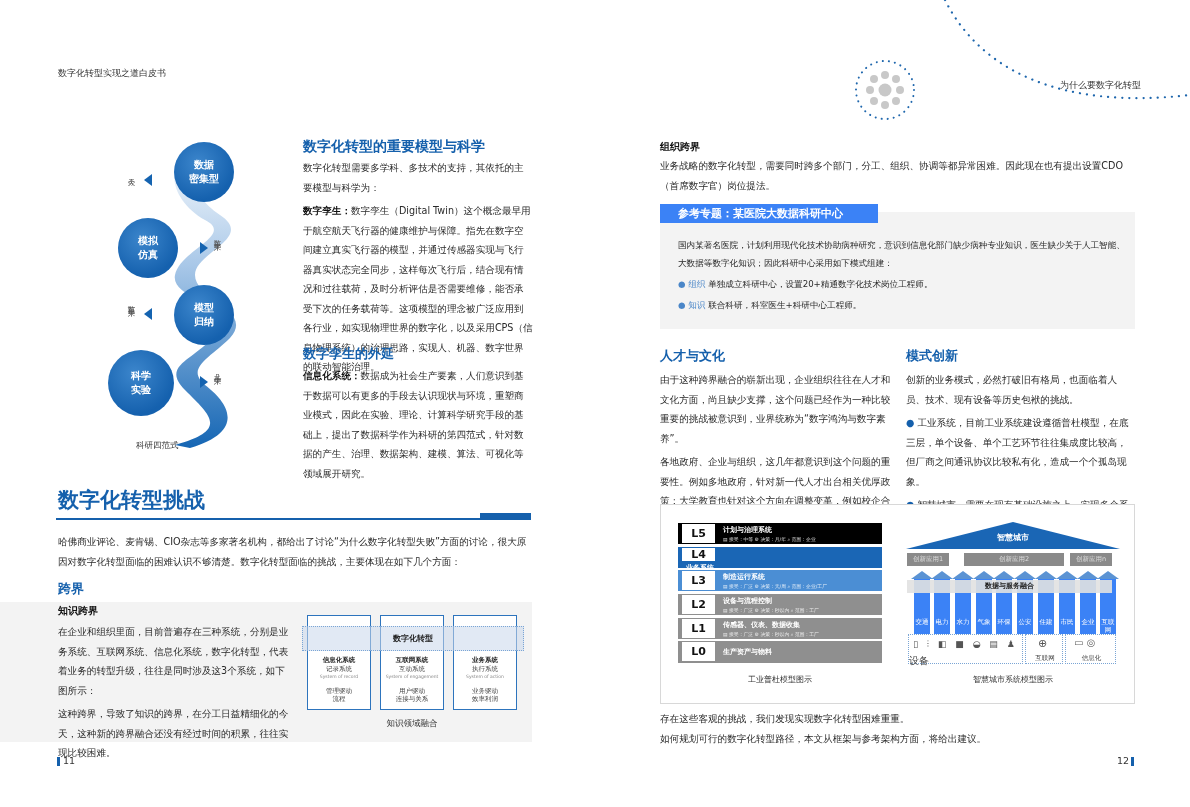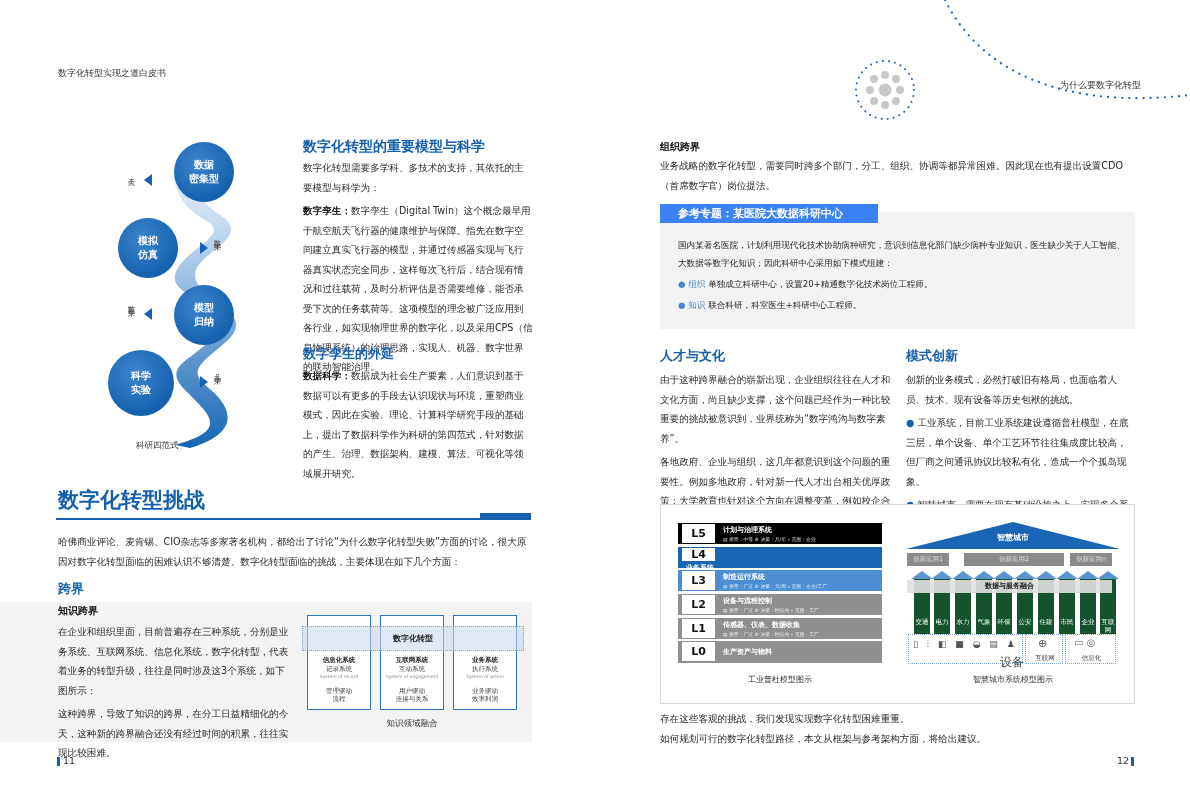--- a/index.html
+++ b/index.html
@@ -17,21 +17,21 @@
   .tri-r { position: absolute; width: 0; height: 0; border-top: 6px solid transparent; border-bottom: 6px solid transparent; border-left: 8px solid #1463b0; }
   
   .kbox { position: absolute; border: 1.5px solid #2d74bd; background: #fff; text-align: center; font-size: 7px; color: #444; }
   
   .layer { position: absolute; left: 0; width: 204px; height: 21px; display: flex; }
   .layer .lv { width: 33px; height: 19px; margin: 1px 0 0 4px; background: #fff; color: #111; font-weight: bold; font-size: 11px; display: flex; align-items: center; justify-content: center; }
   .layer .txt { padding-left: 8px; color: #fff; }
   .layer .nm { font-size: 7px; font-weight: bold; margin-top: 2px; }
   .layer .meta { font-size: 4.8px; opacity: .85; margin-top: 1px; white-space: nowrap; }
   
-  .arrow-col { position: absolute; width: 16px; background: #14532d; }
+  .arrow-col { position: absolute; width: 16px; background: #3b82f6; }
   .arrow-col::before { content: ""; position: absolute; left: -3px; top: -7px; border-left: 11px solid transparent; border-right: 11px solid transparent; border-bottom: 8px solid #5b93d3; }
   .arrow-col span { position: absolute; top: 40px; left: 0; width: 16px; text-align: center; color: #fff; font-size: 6.5px; line-height: 8px; }
   .app-bar { position: absolute; background: #8a8a8a; color: #ddd; font-size: 6.5px; text-align: center; line-height: 13px; height: 13px; }
 </style>
 </head>
 <body>
 
 <div class="abs hdr" style="left:58px;top:67px;">数字化转型实现之道白皮书</div>
 
 <div class="abs" style="left:90px;top:130px;width:210px;height:330px;">
@@ -72,21 +72,21 @@
   <div class="abs" style="left:46px;top:310px;font-size:8.5px;color:#333;">科研四范式</div>
 </div>
 
 <div class="abs blue-title" style="left:303px;top:138px;font-size:14px;">数字化转型的重要模型与科学</div>
 <div class="abs p" style="left:303px;top:158px;width:230px;">
   <div>数字化转型需要多学科、多技术的支持，其依托的主要模型与科学为：</div>
   <div style="margin-top:4px;"><b>数字孪生：</b><span>数字孪生（Digital Twin）这个概念最早用于航空航天飞行器的健康维护与保障。指先在数字空间建立真实飞行器的模型，并通过传感器实现与飞行器真实状态完全同步，这样每次飞行后，结合现有情况和过往载荷，及时分析评估是否需要维修，能否承受下次的任务载荷等。这项模型的理念被广泛应用到各行业，如实现物理世界的数字化，以及采用CPS（信息物理系统）的治理思路，实现人、机器、数字世界的联动智能治理。</span></div>
 </div>
 
 <div class="abs blue-title" style="left:303px;top:345px;font-size:13px;">数字孪生的外延</div>
-<div class="abs p" style="left:303px;top:366px;width:230px;"><b>数据科学：</b><span>数据成为社会生产要素，人们意识到基于数据可以有更多的手段去认识现状与环境，重塑商业模式，因此在实验、理论、计算科学研究手段的基础上，提出了数据科学作为科研的第四范式，针对数据的产生、治理、数据架构、建模、算法、可视化等领域展开研究。</span></div>
+<div class="abs p" style="left:303px;top:366px;width:230px;"><b>信息化系统：</b><span>数据成为社会生产要素，人们意识到基于数据可以有更多的手段去认识现状与环境，重塑商业模式，因此在实验、理论、计算科学研究手段的基础上，提出了数据科学作为科研的第四范式，针对数据的产生、治理、数据架构、建模、算法、可视化等领域展开研究。</span></div>
 
 <div class="abs blue-title" style="left:58px;top:486px;font-size:21px;">数字化转型挑战</div>
 <div class="abs" style="left:56px;top:518px;width:475px;height:1.5px;background:#1560ac;"></div>
 <div class="abs" style="left:480px;top:513px;width:51px;height:6px;background:#1560ac;"></div>
 <div class="abs p" style="left:58px;top:532px;width:475px;">哈佛商业评论、麦肯锡、CIO杂志等多家著名机构，都给出了讨论“为什么数字化转型失败”方面的讨论，很大原因对数字化转型面临的困难认识不够清楚。数字化转型面临的挑战，主要体现在如下几个方面：</div>
 <div class="abs blue-title" style="left:58px;top:580px;font-size:13px;">跨界</div>
 
 <div class="abs" style="left:0;top:602px;width:532px;height:140px;background:#f3f3f3;"></div>
 <div class="abs" style="left:58px;top:604px;font-size:10px;font-weight:bold;color:#111;">知识跨界</div>
 <div class="abs p" style="left:58px;top:622px;width:232px;">
@@ -248,21 +248,21 @@
     </div>
   <div class="arrow-col" style="left:180px;top:58px;height:56px;">
       <span>企业</span>
     </div>
   <div class="arrow-col" style="left:200px;top:58px;height:56px;">
       <span>互联网</span>
     </div>
   <div class="abs" style="left:7px;top:60px;width:205px;height:13px;background:rgba(225,225,225,.9);font-size:7px;font-weight:bold;color:#222;text-align:center;line-height:13px;">数据与服务融合</div>
   <div class="abs" style="left:8px;top:114px;width:115px;height:30px;border:1px dotted #7aa5d5;">
     <div class="abs" style="left:4px;top:4px;font-size:9px;color:#555;letter-spacing:3px;">▯ ⫶ ◧ ■ ◒ ▤ ♟</div>
-    <div class="abs" style="left:0;top:19px;width:115px;text-align:right;font-size:12px;color:#444;">设备</div>
+    <div class="abs" style="left:0;top:19px;width:115px;text-align:left;font-size:10px;color:#444;">设备</div>
   </div>
   <div class="abs" style="left:125px;top:114px;width:38px;height:30px;border:1px dotted #7aa5d5;">
     <div class="abs" style="left:12px;top:2px;font-size:11px;color:#555;">⊕</div>
     <div class="abs" style="left:0;top:19px;width:38px;text-align:center;font-size:6.5px;color:#444;">互联网</div>
   </div>
   <div class="abs" style="left:165px;top:114px;width:51px;height:30px;border:1px dotted #7aa5d5;">
     <div class="abs" style="left:8px;top:2px;font-size:10px;color:#666;">▭ ◎</div>
     <div class="abs" style="left:0;top:19px;width:51px;text-align:center;font-size:6.5px;color:#444;">信息化</div>
   </div>
 </div>

